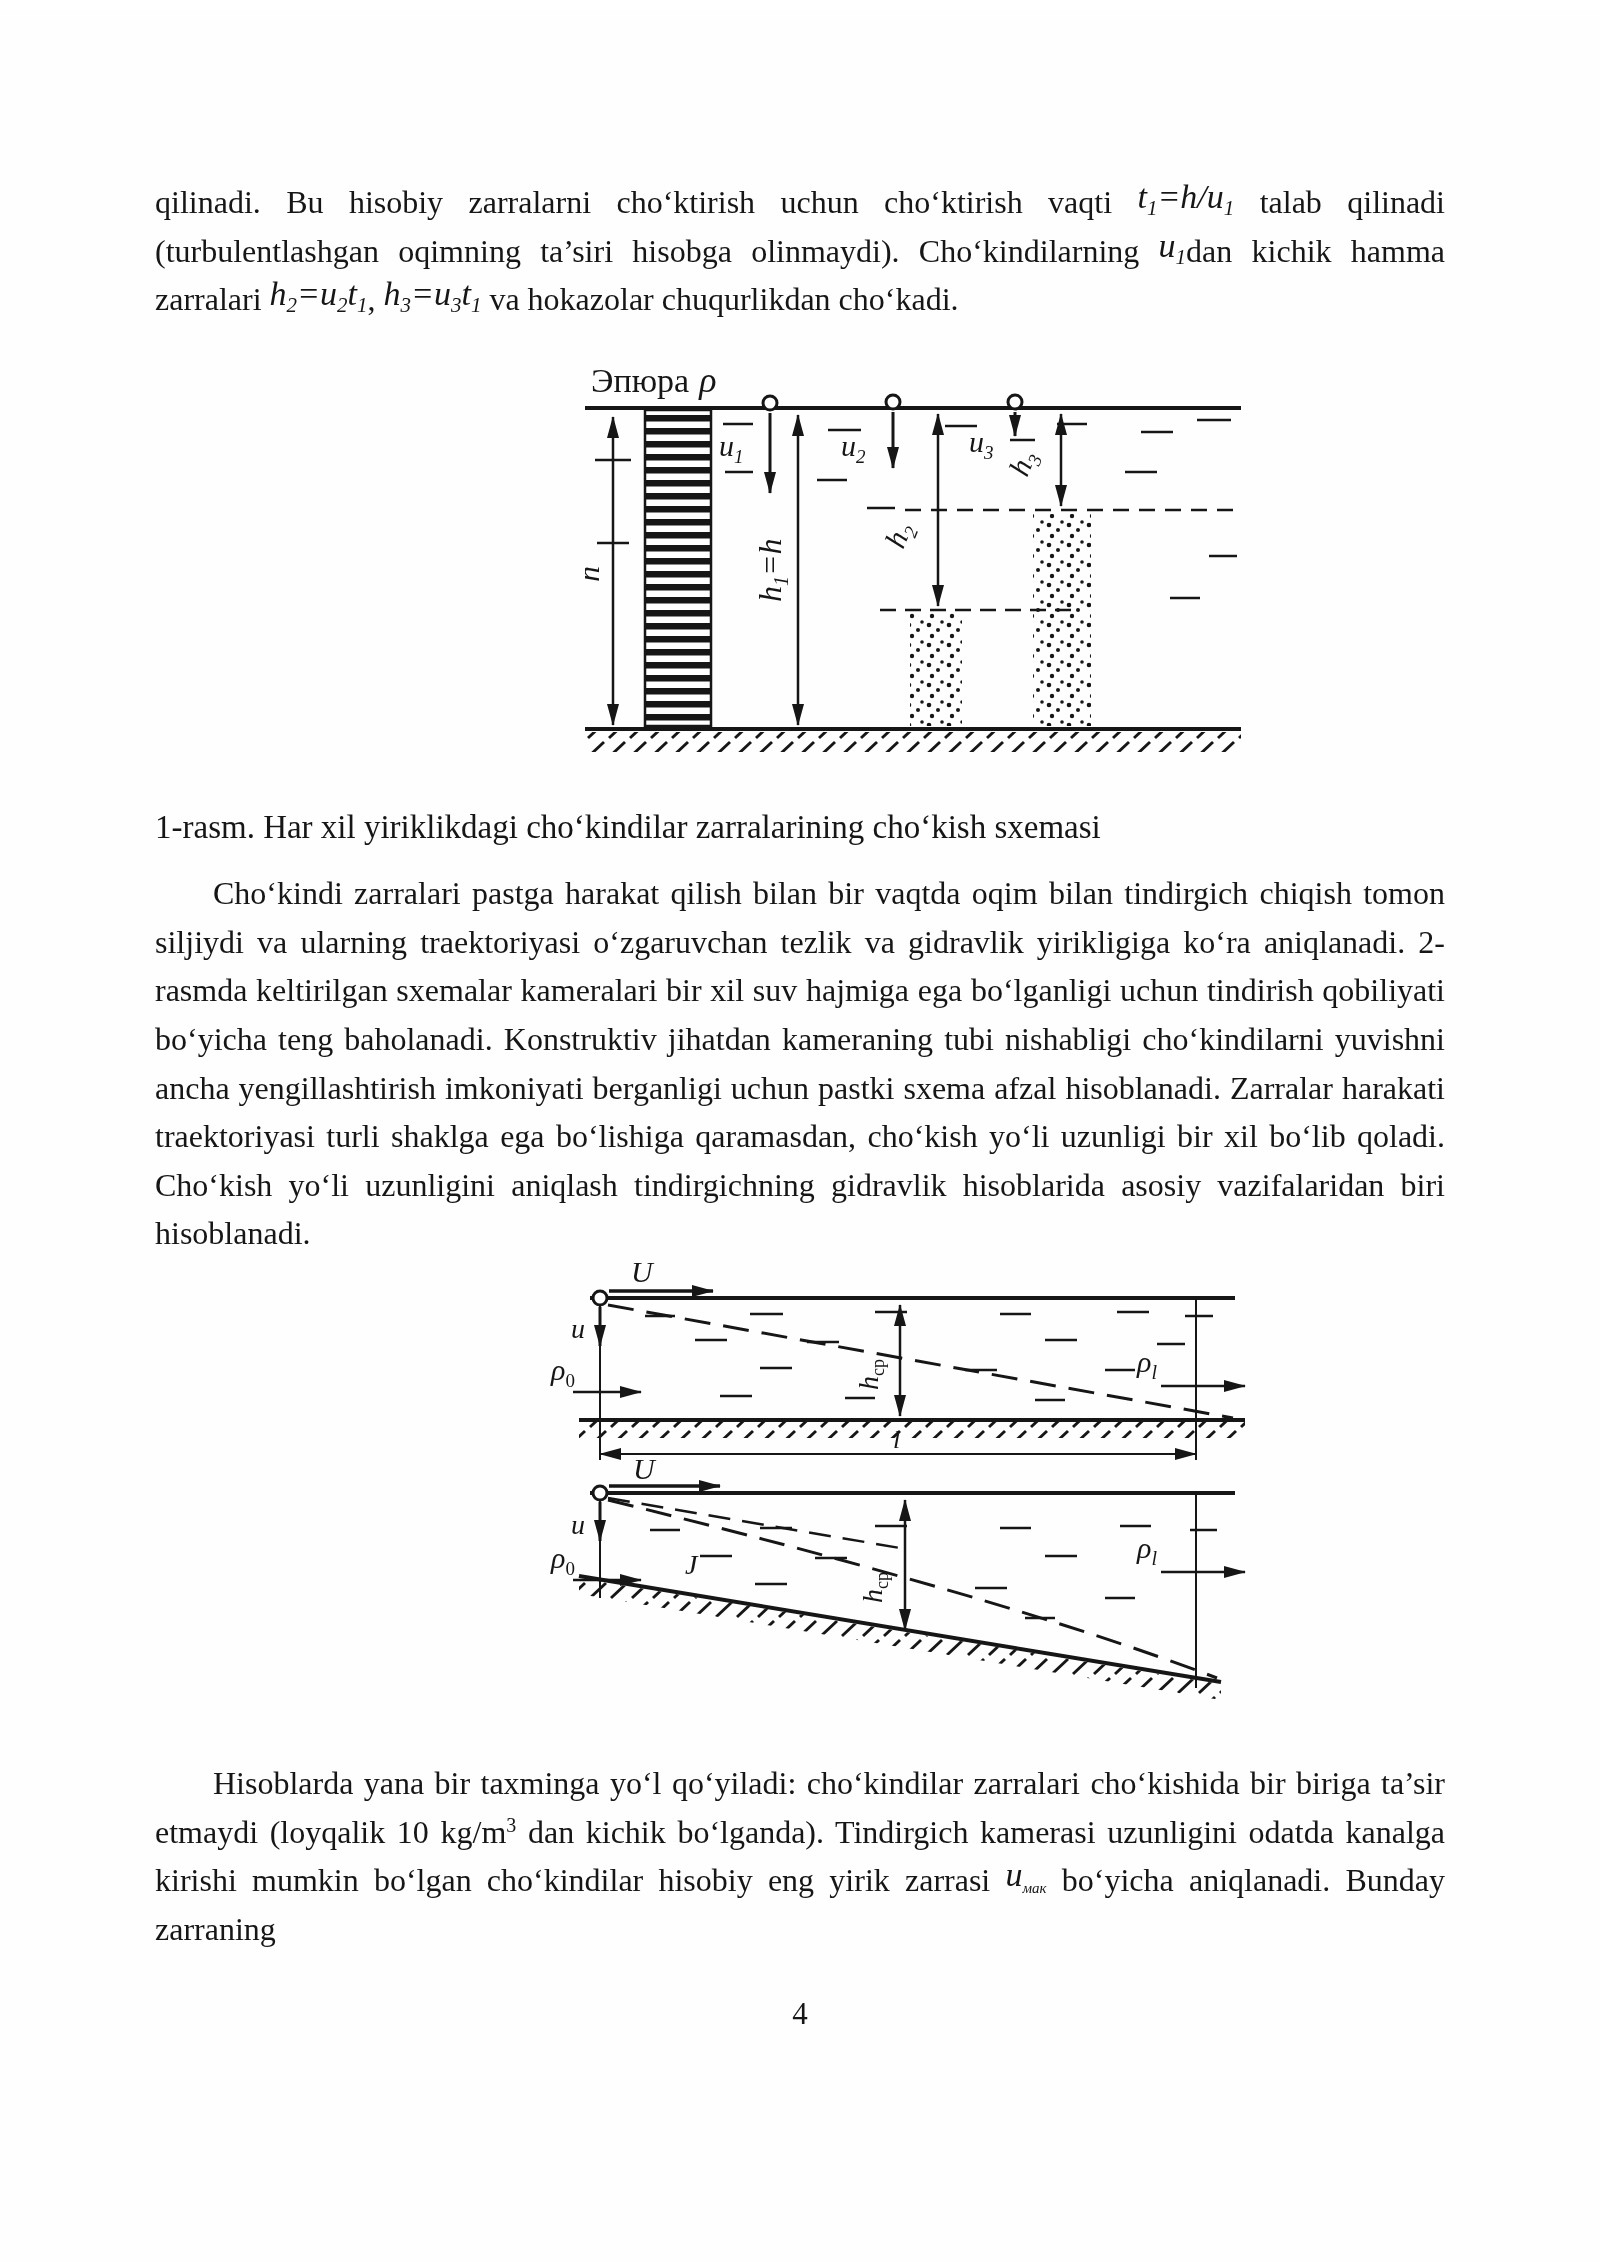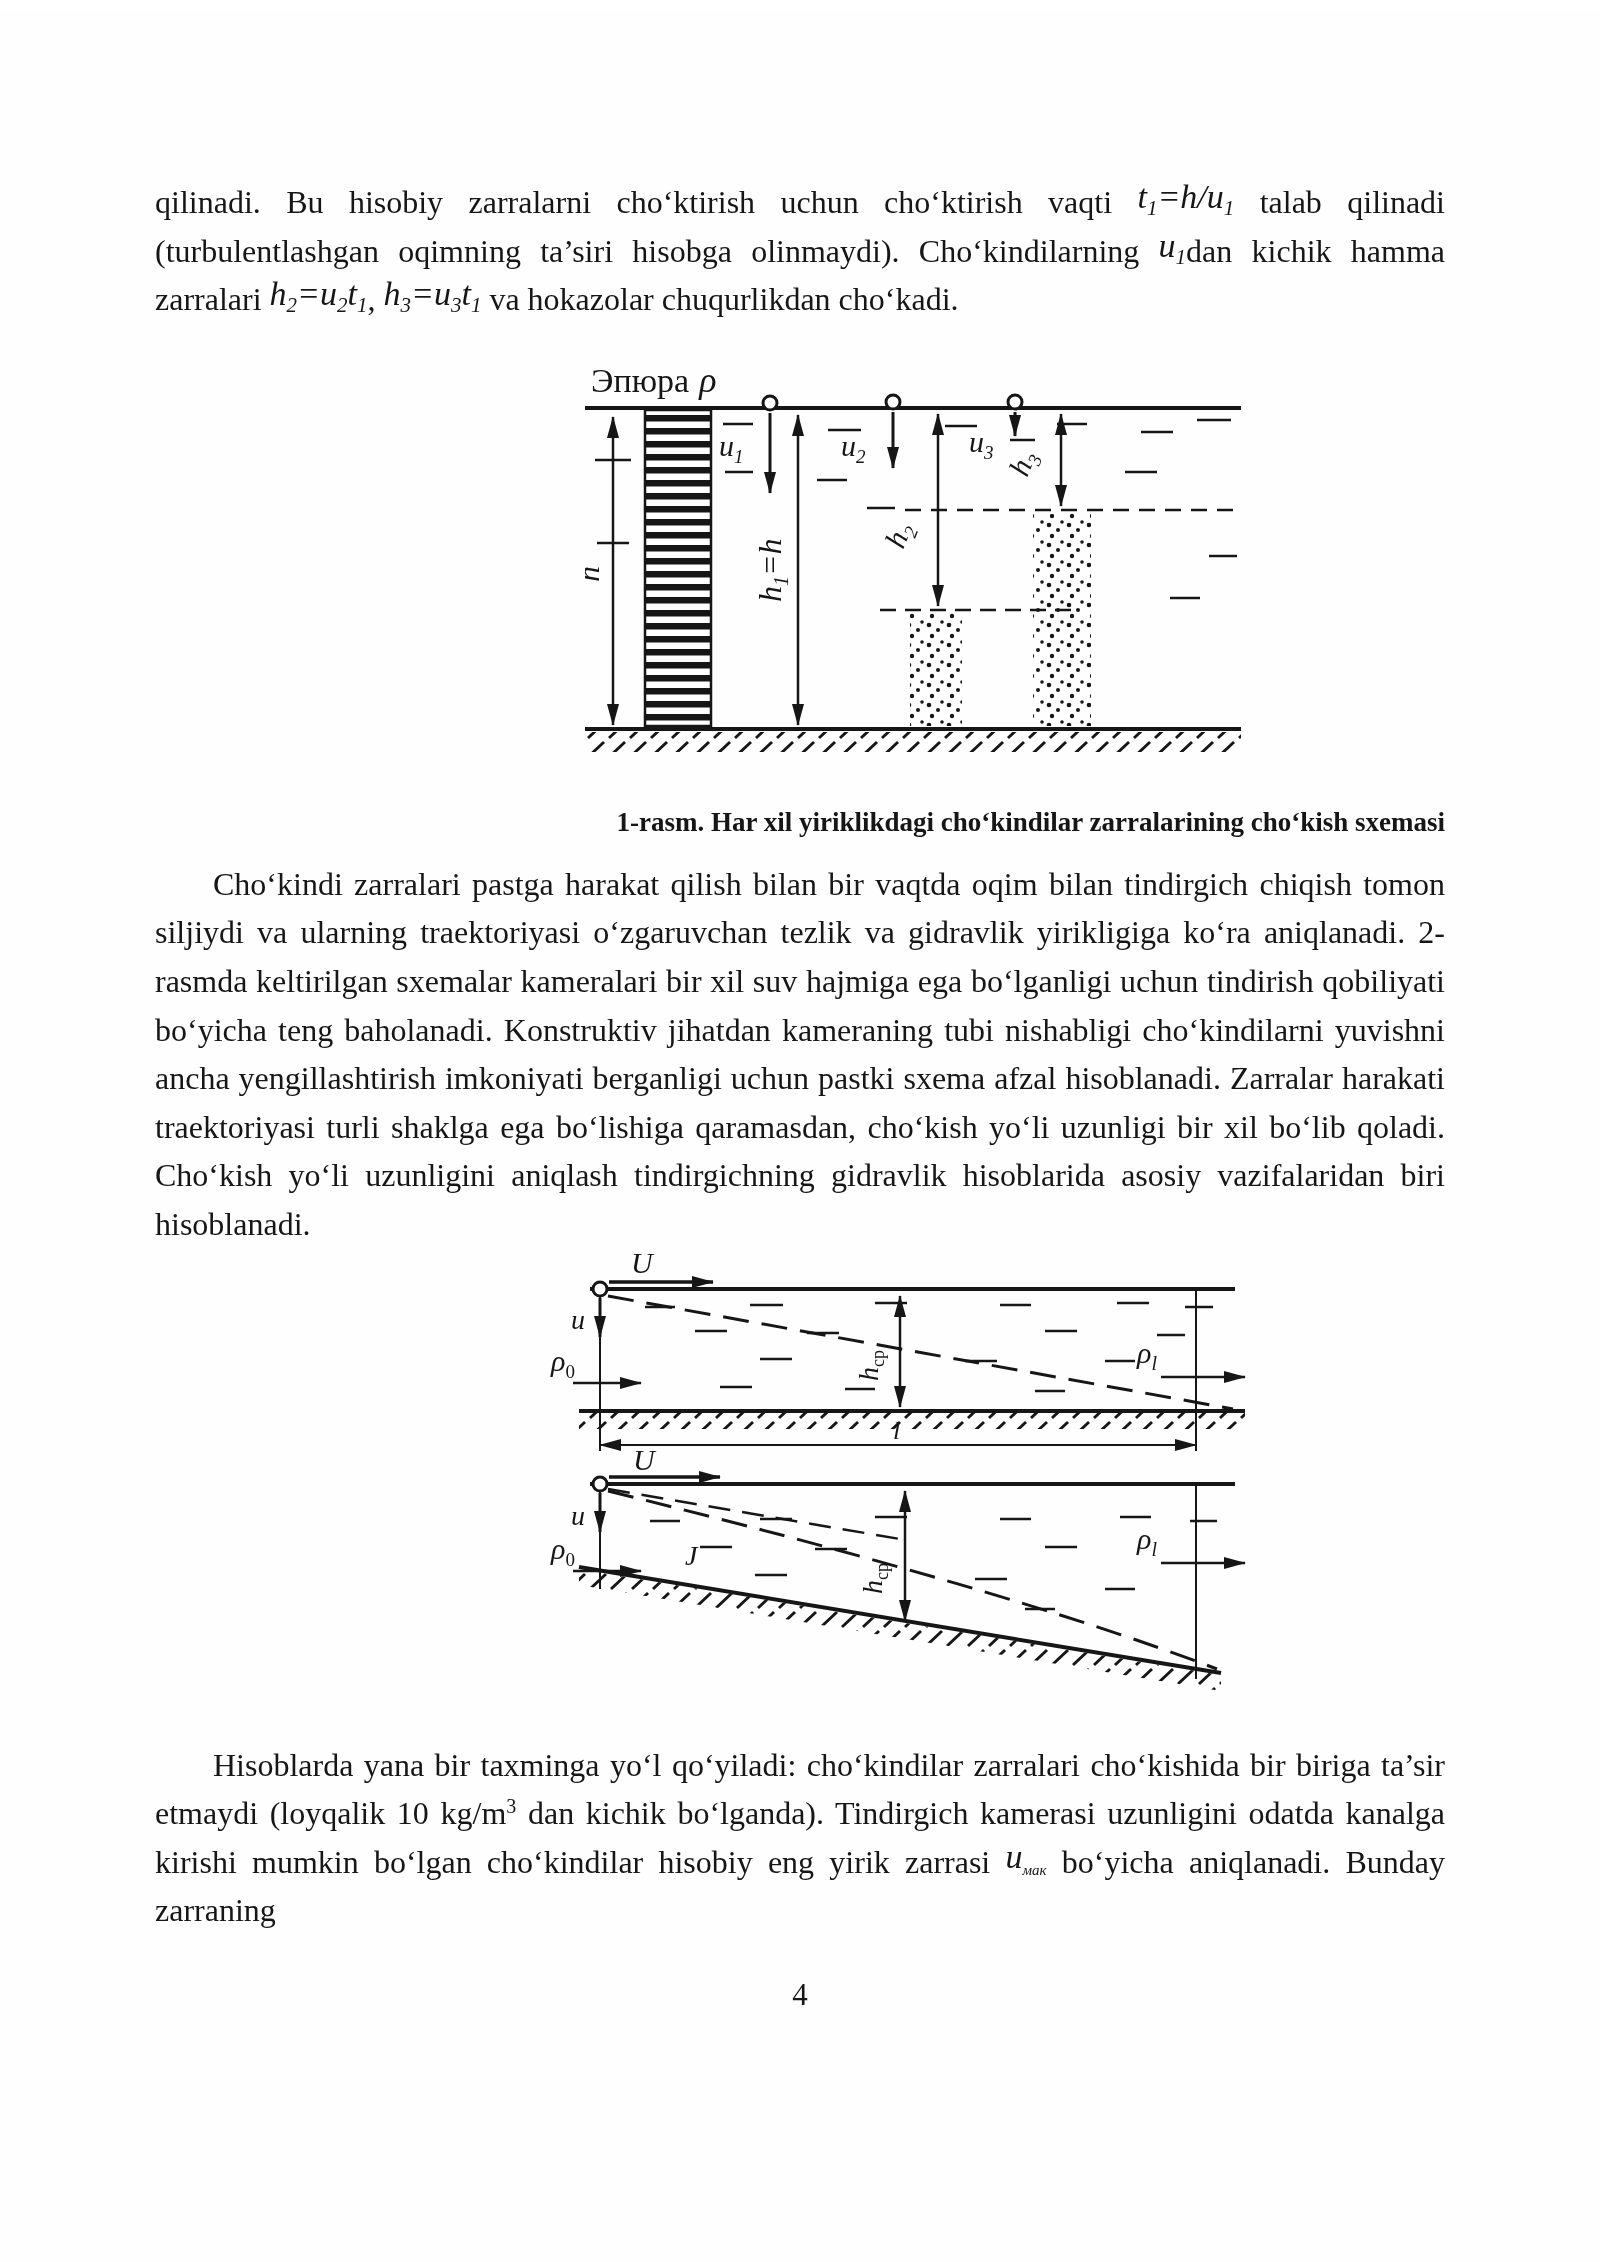--- a/index.html
+++ b/index.html
@@ -22,23 +22,23 @@
   }
   p.indent{text-indent:58px;}
   .mt{font-style:italic;font-family:"Liberation Serif","DejaVu Serif",serif;}
   .m-big{font-size:34px;}
   .m-raise{vertical-align:5px;line-height:0;}
   sub{font-size:21px;vertical-align:-7px;line-height:0;}
   sup{font-size:20px;vertical-align:11px;line-height:0;}
   sub.cyr{font-size:15px;}
   .caption{
     margin:30px 0 0 0;
-    text-align:right;
-    font-weight:bold;
-    font-size:27px;
+    text-align:left;
+    font-weight:normal;
+    font-size:33px;
     line-height:1.55;
   }
   .caption2{margin-top:0;}
   .fig1-wrap{margin:36px 0 0 430px;width:660px;text-align:right;}
   .fig2-wrap{margin:0 0 0 390px;width:740px;}
   svg{display:block;}
   svg text{fill:#161616;}
   .p3{margin-top:14px;}
   .pagenum{
     margin-top:42px;

